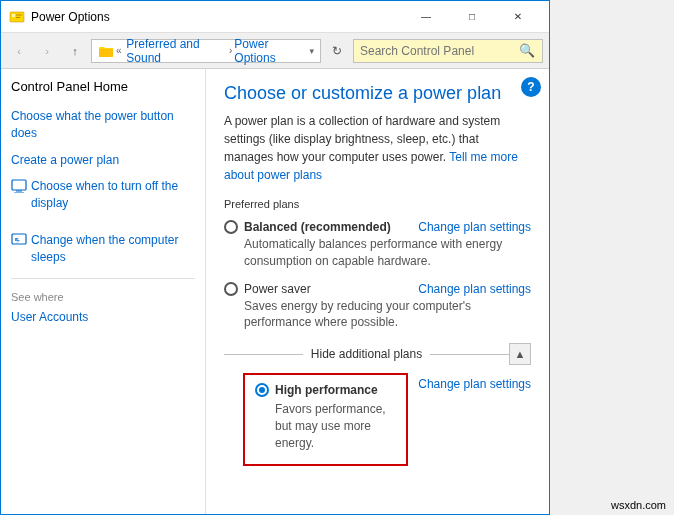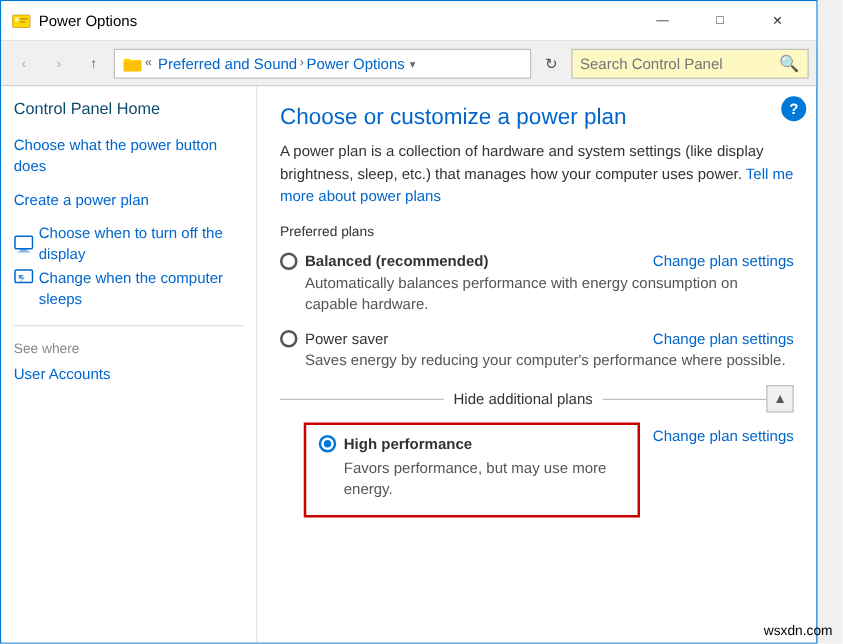--- a/index.html
+++ b/index.html
@@ -7,21 +7,21 @@
       font-family: 'Segoe UI', Tahoma, Geneva, Verdana, sans-serif;
       font-size: 12px;
       background: #f0f0f0;
       width: 674px;
       height: 515px;
       overflow: hidden;
     }
 
     
     .window {
-      width: 654px;
+      width: 550px;
       height: 515px;
       border: 1px solid #0078d7;
       background: #fff;
       display: flex;
       flex-direction: column;
     }
 
     .title-bar {
       background: #fff;
       height: 32px;
@@ -166,21 +166,21 @@
     .sidebar {
       width: 205px;
       flex-shrink: 0;
       background: #fff;
       border-right: 1px solid #e0e0e0;
       padding: 10px 10px;
       overflow-y: auto;
     }
 
     .sidebar-title {
-      color: #0c4a6e;
+      color: #000000;
       font-size: 13px;
       font-weight: normal;
       margin-bottom: 14px;
       cursor: pointer;
     }
 
     .sidebar-link {
       color: #0066cc;
       font-size: 12px;
       cursor: pointer;
@@ -422,21 +422,21 @@
   </div>
 
   <div class="main-layout">
 
     <div class="sidebar">
       <div class="sidebar-title">Control Panel Home</div>
 
       <a class="sidebar-link" style="display:block; margin-bottom:10px;">Choose what the power button does</a>
       <a class="sidebar-link" style="display:block; margin-bottom:10px;">Create a power plan</a>
 
-      <div class="sidebar-link" style="display:flex; align-items:center; gap:4px; margin-bottom:2px;">
+      <div class="sidebar-link" style="display:flex; align-items:flex-start; gap:4px; margin-bottom:20px;">
         <div style="width:16px; height:16px; flex-shrink:0; margin-top:1px;">
           <svg width="16" height="16" viewBox="0 0 16 16">
             <rect x="1" y="1" width="14" height="10" rx="1" fill="none" stroke="#0066cc" stroke-width="1.2"></rect>
             <rect x="5" y="11" width="6" height="2" fill="#0066cc" opacity="0.5"></rect>
             <rect x="3" y="13" width="10" height="1" rx="0.5" fill="#0066cc" opacity="0.5"></rect>
           </svg>
         </div>
         <span style="color:#0066cc;">Choose when to turn off the display</span>
       </div>
 

